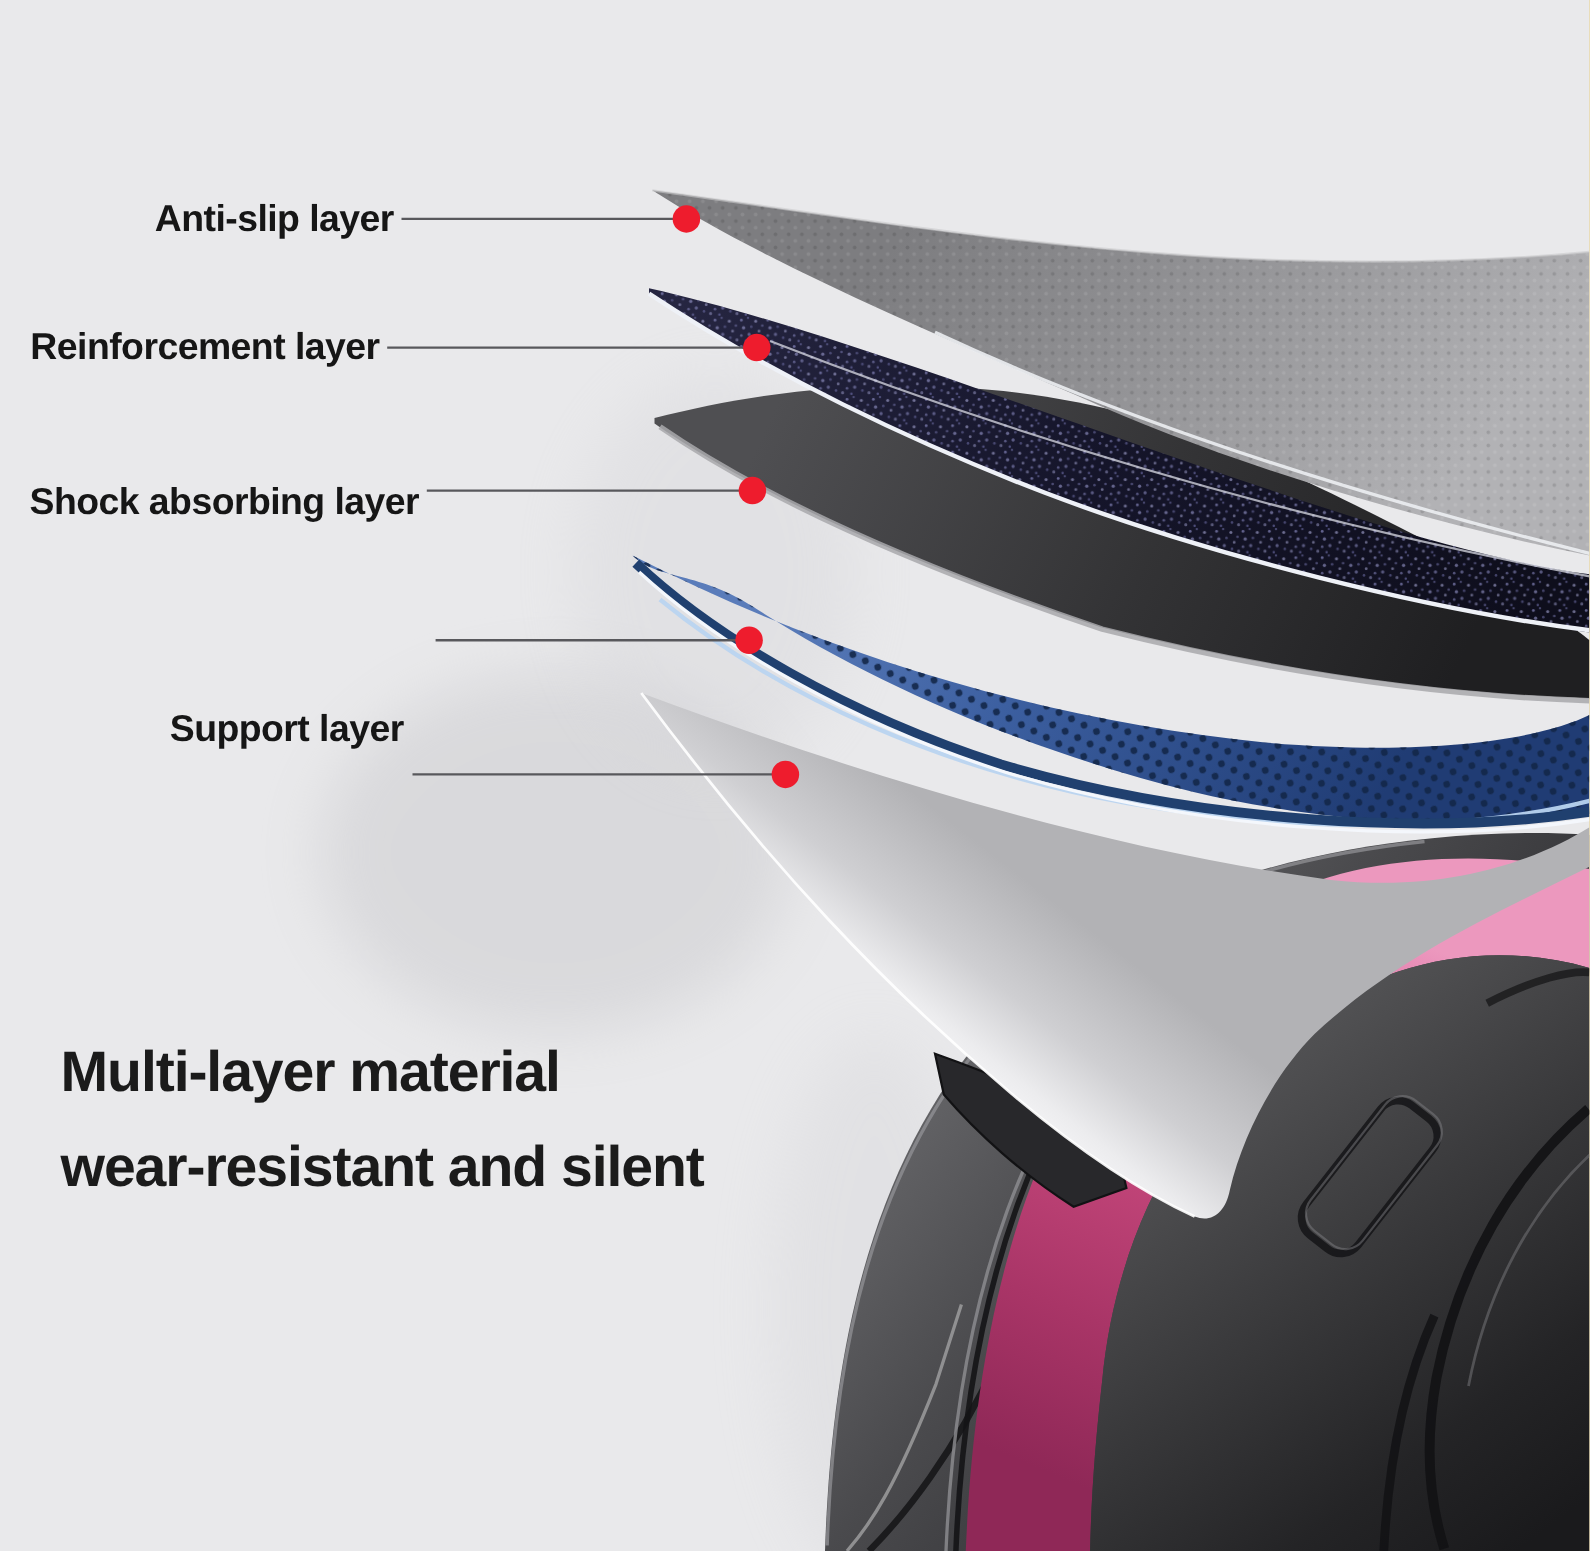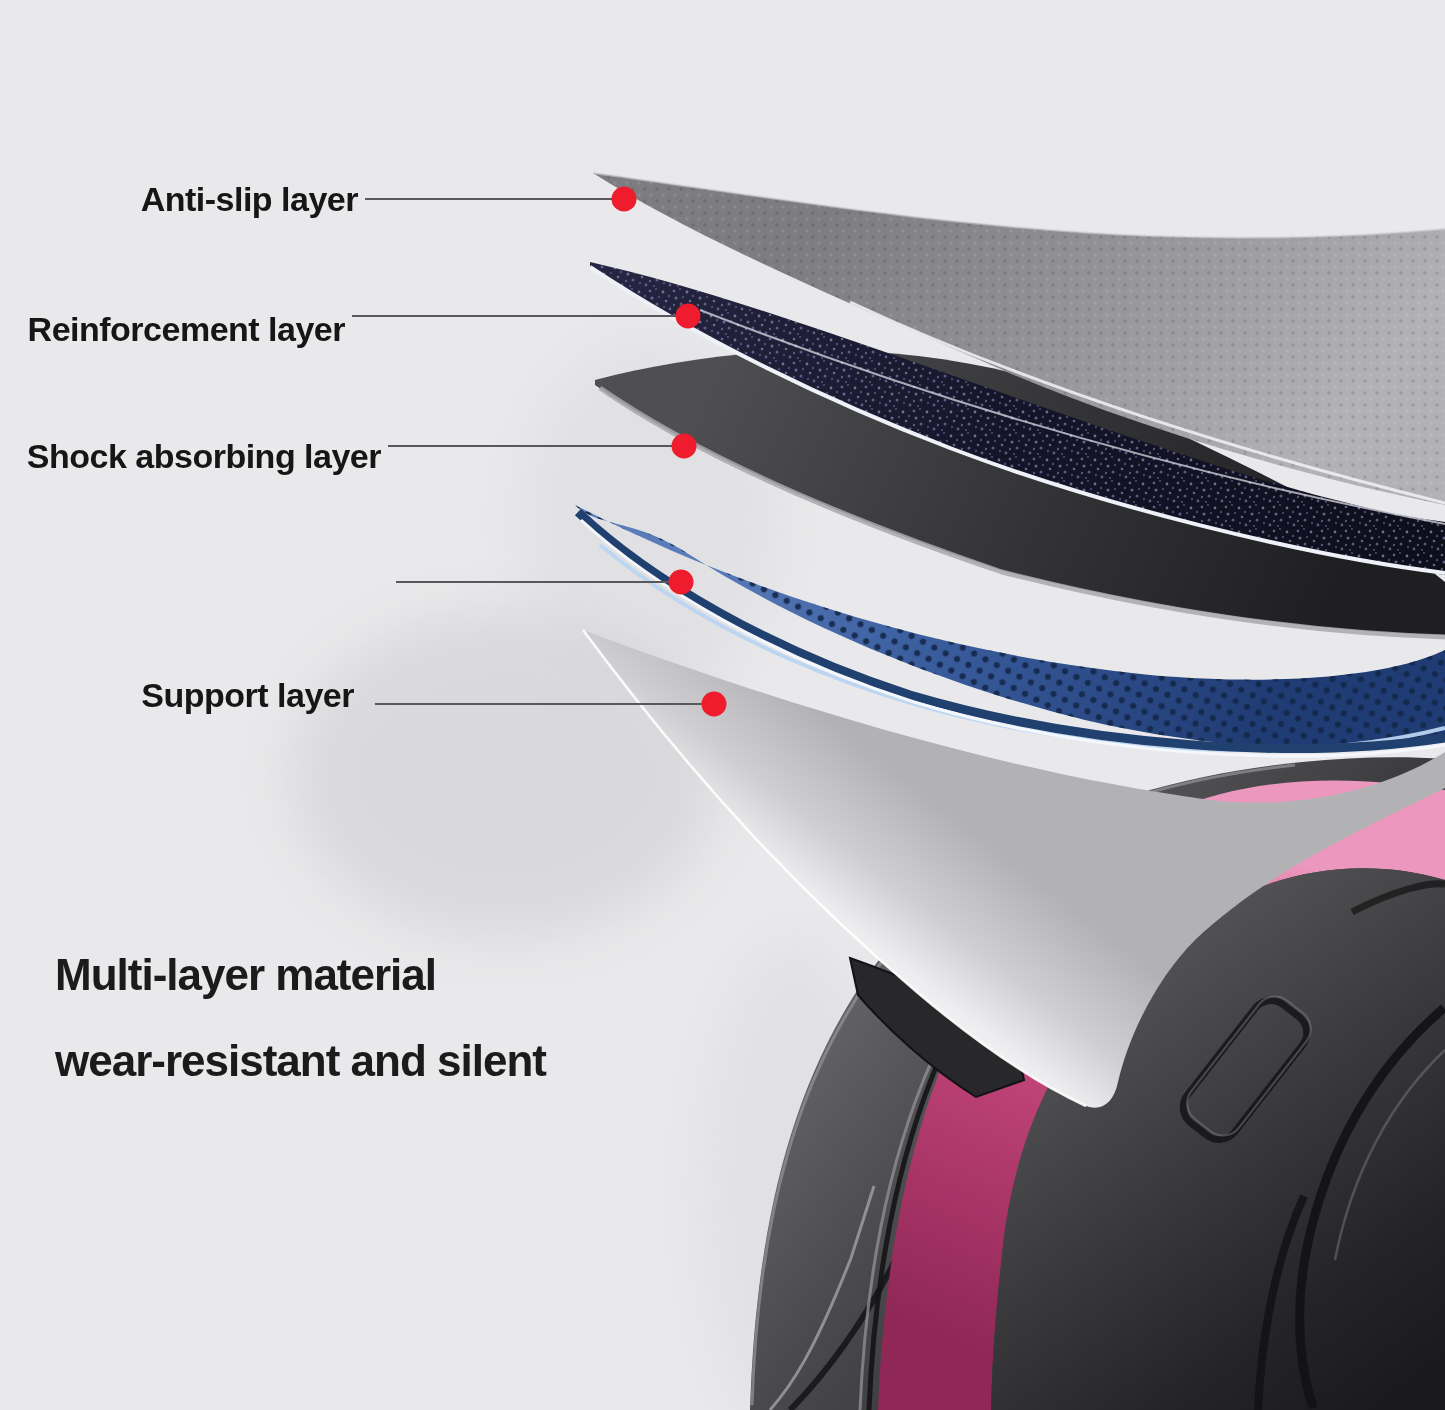--- a/index.html
+++ b/index.html
@@ -18,21 +18,21 @@
     font-size:34px;
     line-height:46px;
     letter-spacing:-0.5px;
     color:#161616;
     white-space:nowrap;
   }
   #title-block{
     position:absolute;
     left:55px;top:932px;
     font-weight:bold;
-    font-size:44px;
+    font-size:52px;
     line-height:86px;
     letter-spacing:-1px;
     color:#1b1b1b;
     white-space:nowrap;
   }
 </style>
 </head>
 <body>
 
 <div id="stage">
@@ -212,22 +212,22 @@
   <g fill="#ee1c2d">
     <circle cx="624" cy="199" r="12.5"></circle>
     <circle cx="688" cy="316" r="12.5"></circle>
     <circle cx="684" cy="446" r="12.5"></circle>
     <circle cx="681" cy="582" r="12.5"></circle>
     <circle cx="714" cy="704" r="12.5"></circle>
   </g>
 </svg>
 
 <div class="callout-label" style="top:176px;width:358px;">Anti-slip layer</div>
-<div class="callout-label" style="top:306px;width:345px;">Reinforcement layer</div>
+<div class="callout-label" style="top:292px;width:345px;">Reinforcement layer</div>
 <div class="callout-label" style="top:433px;width:381px;">Shock absorbing layer</div>
-<div class="callout-label" style="top:672px;width:354px;">Support layer</div>
+<div class="callout-label" style="top:640px;width:354px;margin-left:13px;">Support layer</div>
 
 <div id="title-block">
   <div>Multi-layer material</div>
   <div>wear-resistant and silent</div>
 </div>
 
 </div>
 
 </body></html>

